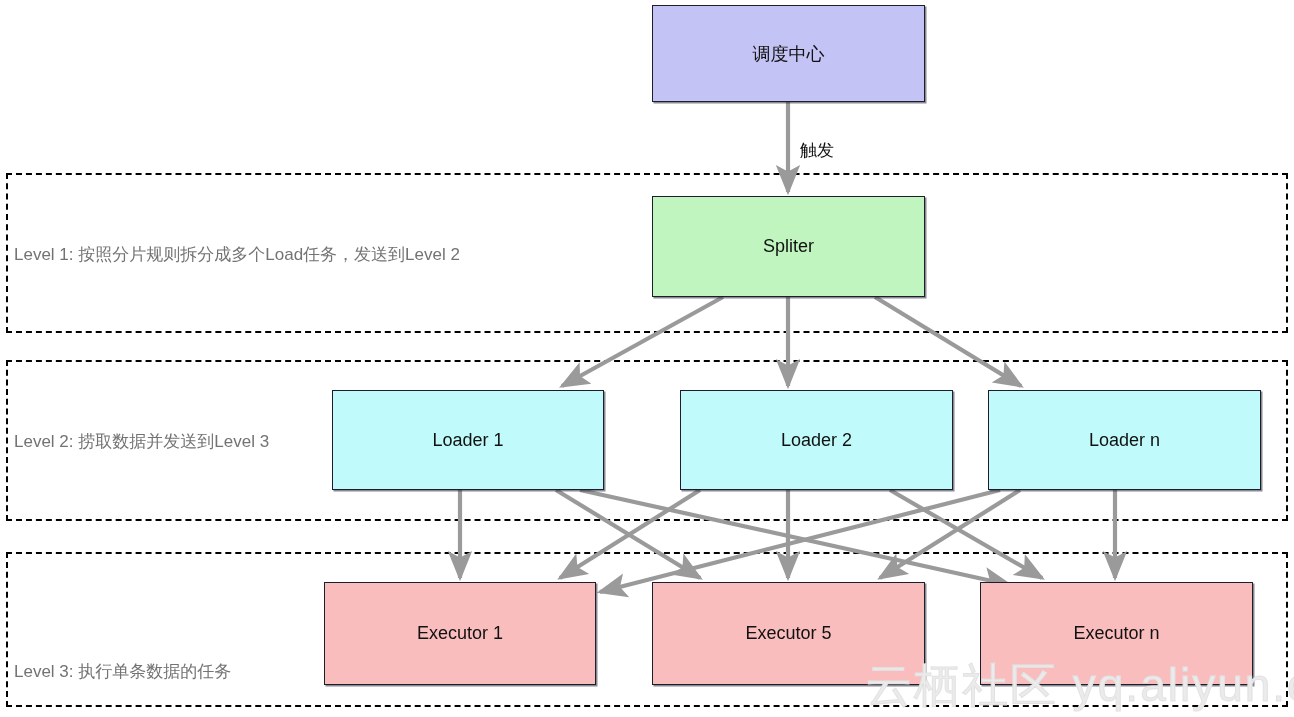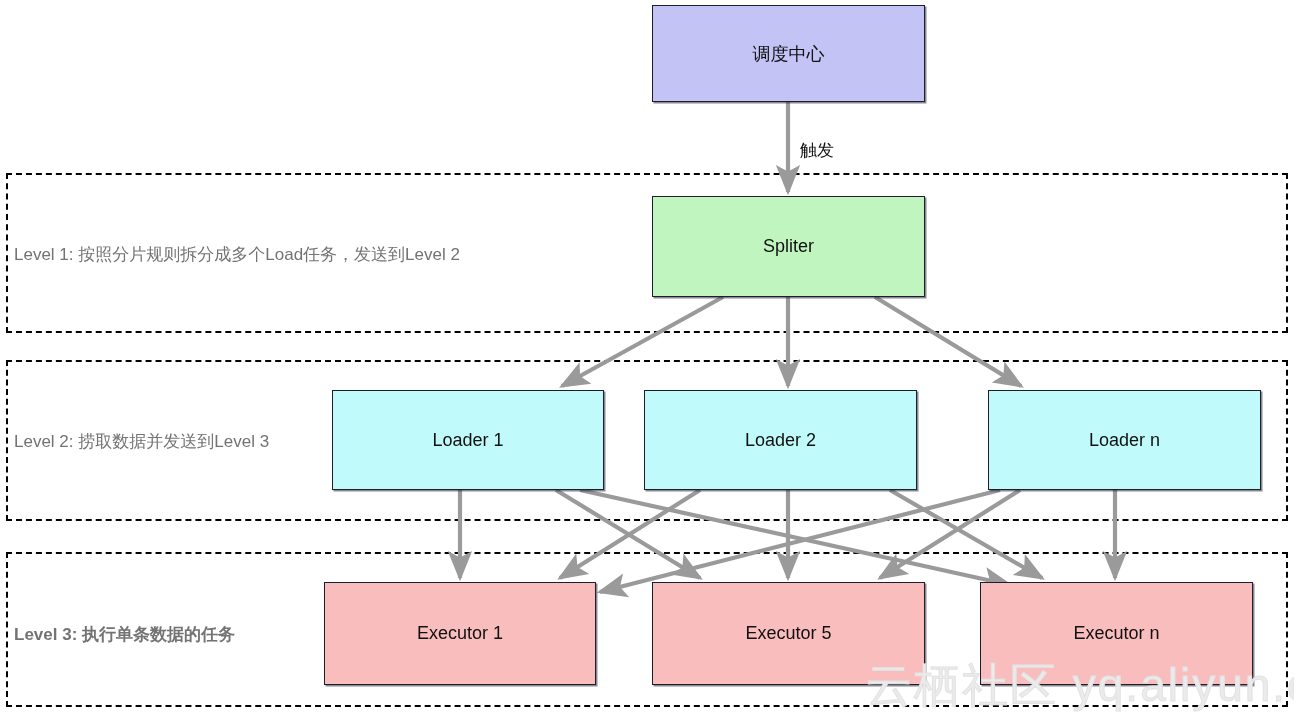--- a/index.html
+++ b/index.html
@@ -74,21 +74,21 @@
 <body>
 
 <div id="canvas">
 
   <div class="level-box" style="left:6px; top:173px; width:1282px; height:160px;"></div>
   <div class="level-box" style="left:6px; top:360px; width:1282px; height:161px;"></div>
   <div class="level-box" style="left:6px; top:552px; width:1282px; height:155px;"></div>
 
   <div class="level-label" style="left:14px; top:245px;">Level 1: 按照分片规则拆分成多个Load任务，发送到Level 2</div>
   <div class="level-label" style="left:14px; top:432px;">Level 2: 捞取数据并发送到Level 3</div>
-  <div class="level-label" style="left:14px; top:625px;font-weight:bold;">Level 3: 执行单条数据的任务</div>
+  <div class="level-label" style="left:14px; top:662px;">Level 3: 执行单条数据的任务</div>
 
   <svg class="arrows" viewBox="0 0 1294 717">
     <defs>
       <marker id="ah" markerWidth="9" markerHeight="9" refX="6.4" refY="3.1" orient="auto" markerUnits="strokeWidth">
         <path d="M0,0.2 L7.2,3.1 L0,6.0 L1.5,3.1 Z" fill="#9a9a9a"></path>
       </marker>
     </defs>
     <g stroke="#9a9a9a" stroke-width="4.2" fill="none" marker-end="url(#ah)">
 
       <line x1="788" y1="102" x2="788" y2="192"></line>
@@ -117,21 +117,21 @@
     <span>Spliter</span>
   </div>
 
   <div class="node node-scheduler" style="left:652px; top:5px; width:273px; height:97px;">
     <span>调度中心</span>
   </div>
 
   <div class="node node-loader" style="left:324px; top:390px; width:272px; height:100px;">
     <span>Loader 1</span>
   </div>
-  <div class="node node-loader" style="left:636px; top:390px; width:273px; height:100px;">
+  <div class="node node-loader" style="left:672px; top:390px; width:273px; height:100px;">
     <span>Loader 2</span>
   </div>
   <div class="node node-loader" style="left:980px; top:390px; width:273px; height:100px;">
     <span>Loader n</span>
   </div>
 
   <div class="node node-executor" style="left:324px; top:582px; width:272px; height:103px;">
     <span>Executor 1</span>
   </div>
   <div class="node node-executor" style="left:652px; top:582px; width:273px; height:103px;">

